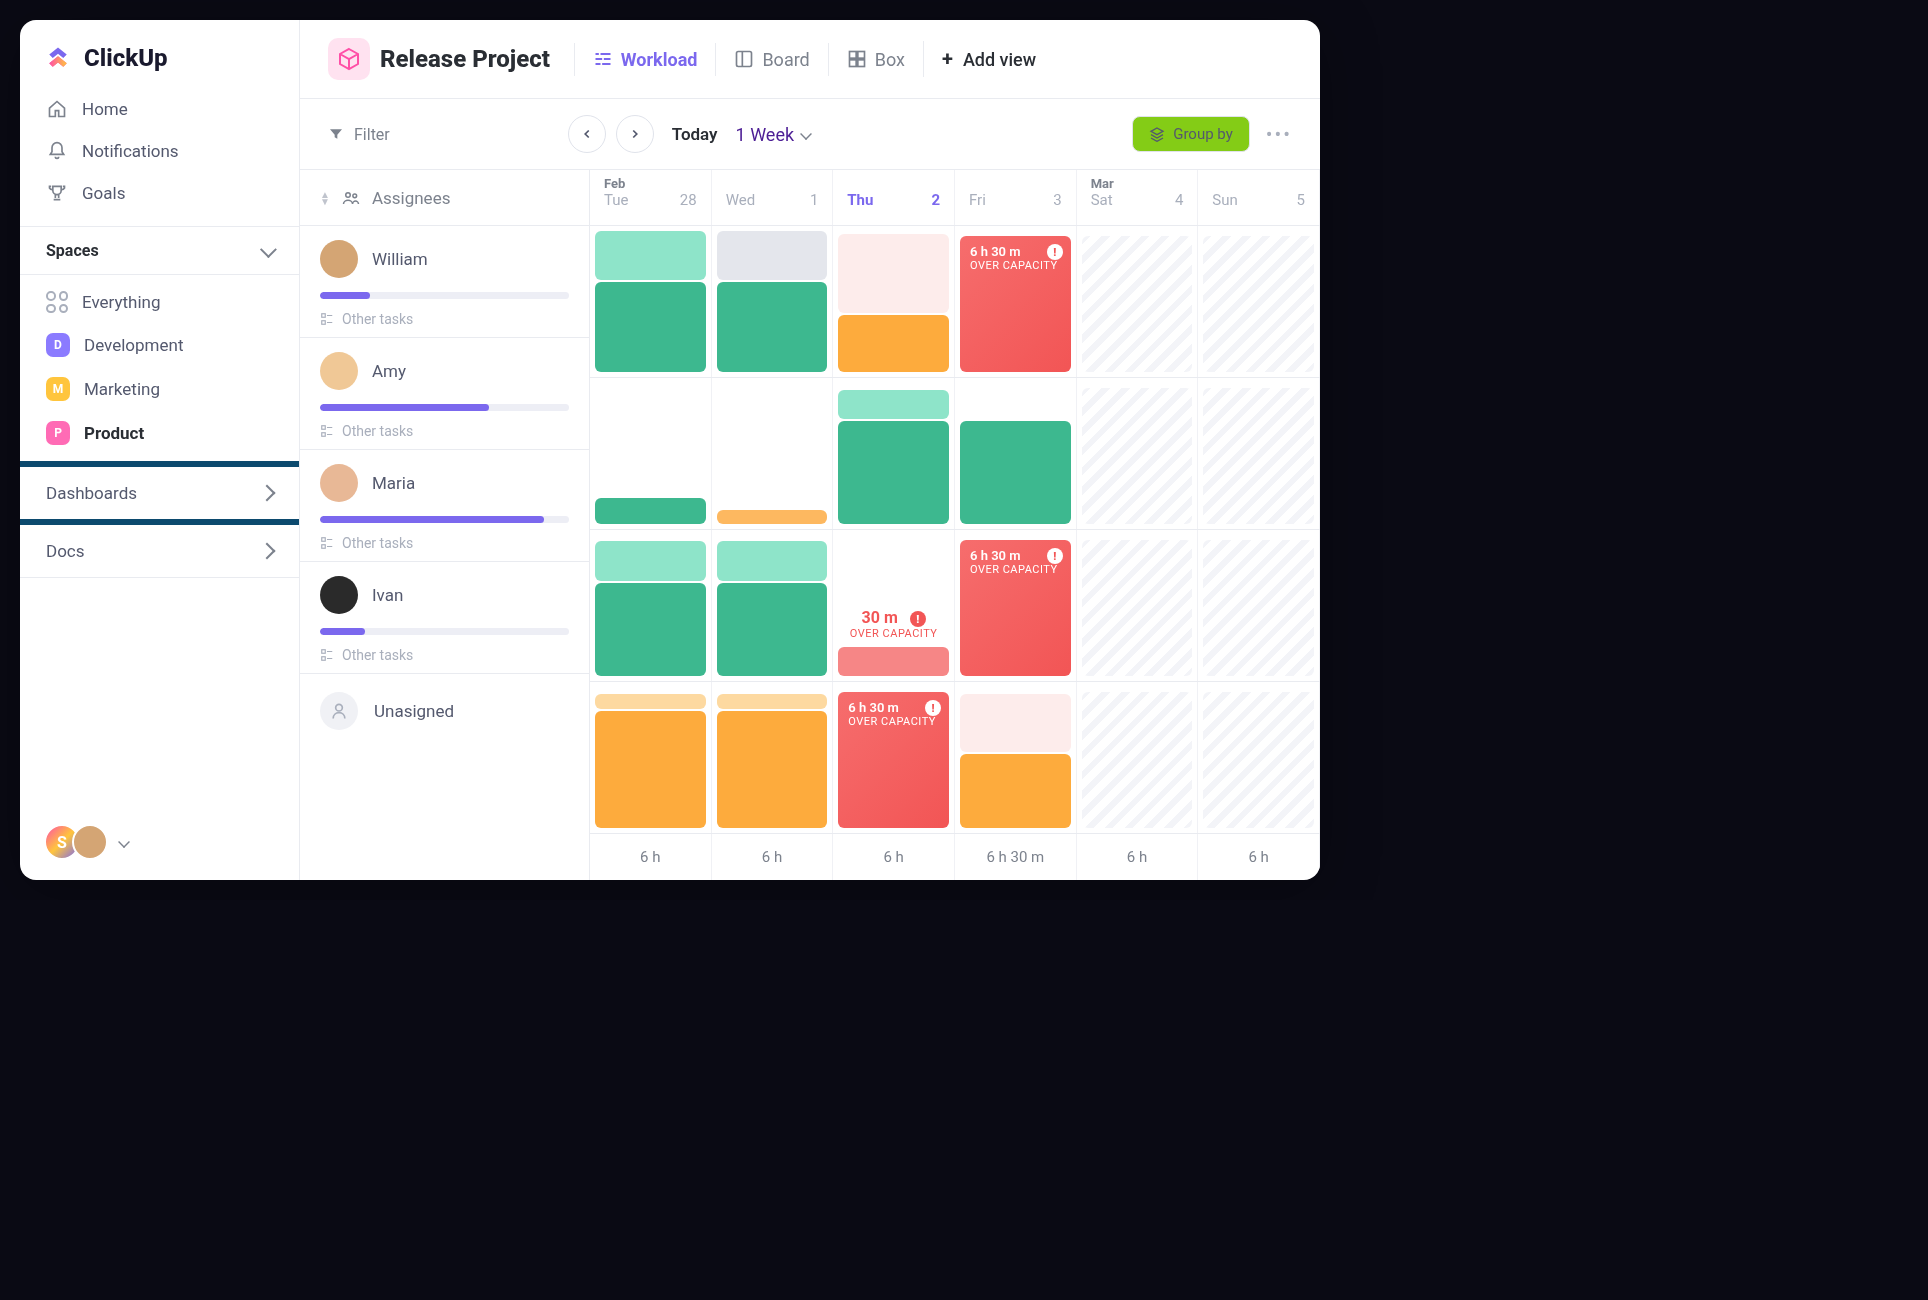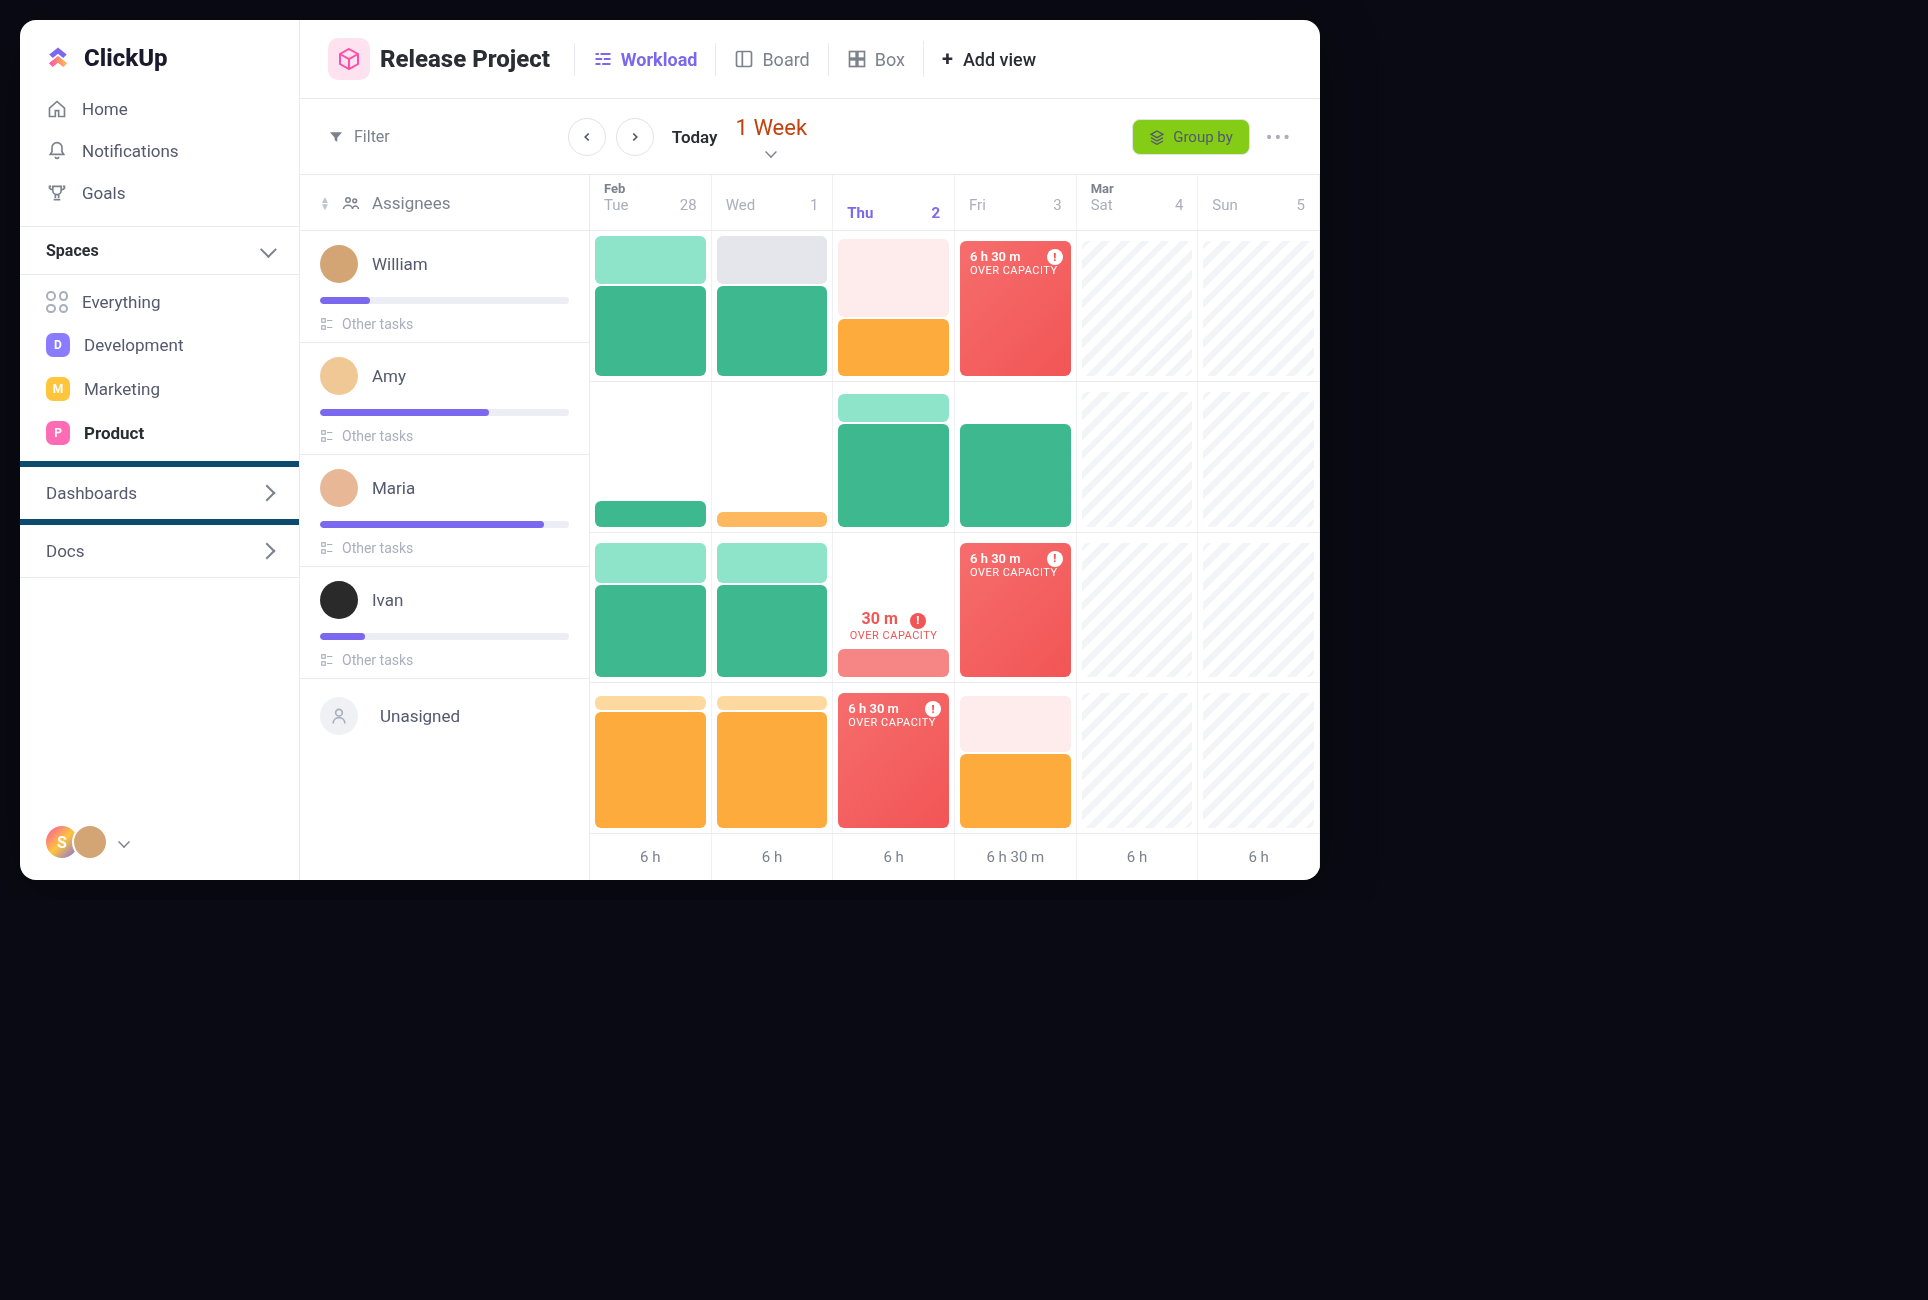--- a/index.html
+++ b/index.html
@@ -44,47 +44,47 @@
 .view-tab-icon { width: 20px; height: 20px; }
 .add-view { display: flex; align-items: center; gap: 10px; padding: 6px 18px; border-left: 1px solid #e9ebf0; font-size: 18px; color: #2a2e34; cursor: pointer; font-weight: 500; }
 
 
 .toolbar { display: flex; align-items: center; padding: 16px 28px; border-bottom: 1px solid #e9ebf0; gap: 18px; }
 .filter-btn { display: flex; align-items: center; gap: 10px; color: #7c828d; font-size: 16px; cursor: pointer; }
 .filter-btn svg { width: 16px; height: 16px; }
 .nav-arrows { display: flex; gap: 10px; margin-left: 160px; }
 .arrow-btn { width: 38px; height: 38px; border: 1px solid #e0e3eb; border-radius: 50%; background: #fff; display: flex; align-items: center; justify-content: center; cursor: pointer; color: #54596e; }
 .today-btn { font-size: 17px; font-weight: 600; color: #2a2e34; cursor: pointer; }
-.range-btn { font-size: 22px; color: #c2410c; display: flex; align-items: center; gap: 6px; cursor: pointer; flex-direction: column; }
+.range-btn { font-size: 18px; color: #4c1d95; display: flex; align-items: center; gap: 6px; cursor: pointer; }
 .toolbar-right { margin-left: auto; display: flex; align-items: center; gap: 16px; }
 .groupby-btn { display: flex; align-items: center; gap: 8px; padding: 8px 16px; border: 1px solid #e0e3eb; border-radius: 8px; font-size: 15px; color: #54596e; cursor: pointer; background: #84cc16; }
 .more-btn { color: #a9afbc; cursor: pointer; font-size: 20px; letter-spacing: 2px; }
 
 
 .timeline-wrap { flex: 1; display: flex; overflow: hidden; }
 .assignee-col { width: 290px; border-right: 1px solid #e9ebf0; display: flex; flex-direction: column; }
 .assignee-header { height: 56px; padding: 0 20px; display: flex; align-items: center; gap: 10px; color: #7c828d; font-size: 17px; border-bottom: 1px solid #e9ebf0; }
 .sort-icon { display: flex; flex-direction: column; color: #c0c4cd; font-size: 10px; line-height: 7px; }
 .assignee-row { border-bottom: 1px solid #e9ebf0; padding: 14px 20px 10px; }
 .assignee-top { display: flex; align-items: center; gap: 14px; margin-bottom: 14px; }
 .avatar { width: 38px; height: 38px; border-radius: 50%; background-size: cover; }
 .assignee-name { font-size: 17px; color: #54596e; }
 .progress-bar { height: 7px; background: #edeef5; border-radius: 4px; overflow: hidden; margin-bottom: 12px; }
 .progress-fill { height: 100%; background: #7b68ee; border-radius: 4px; }
 .other-tasks { display: flex; align-items: center; gap: 8px; font-size: 14px; color: #a9afbc; }
-.unassigned-row { padding: 18px 20px; display: flex; align-items: center; gap: 22px; }
+.unassigned-row { padding: 18px 20px; display: flex; align-items: center; gap: 16px; }
 .unassigned-icon { width: 38px; height: 38px; border-radius: 50%; background: #f0f1f5; display: flex; align-items: center; justify-content: center; color: #a9afbc; }
 
 
 .calendar-col { flex: 1; display: flex; flex-direction: column; overflow-x: auto; }
 .cal-header { display: grid; grid-template-columns: repeat(6, 1fr); height: 56px; border-bottom: 1px solid #e9ebf0; }
 .cal-header-cell { padding: 6px 14px 0; border-right: 1px solid #f0f1f5; }
 .month-label { font-size: 13px; font-weight: 700; color: #7c828d; }
 .day-row { display: flex; justify-content: space-between; font-size: 15px; color: #a9afbc; }
-.day-row.today { color: #7b68ee; font-weight: 700; margin-top: 8px; }
+.day-row.today { color: #7b68ee; font-weight: 700; }
 .cal-body { flex: 1; display: grid; grid-template-rows: repeat(4, 1fr) auto; }
 .cal-row { display: grid; grid-template-columns: repeat(6, 1fr); border-bottom: 1px solid #e9ebf0; }
 .cal-cell { border-right: 1px solid #f0f1f5; padding: 4px; position: relative; display: flex; flex-direction: column; justify-content: flex-end; }
 .block { border-radius: 6px; margin: 1px; }
 .block-green-light { background: #8ee4c9; }
 .block-green { background: #3db88f; }
 .block-orange { background: #fdab3d; }
 .block-orange-light { background: #fdb860; }
 .block-red { background: linear-gradient(135deg, #f66d6d, #f25555); color: #fff; padding: 8px 10px; font-size: 12px; position: relative; }
 .block-red-light { background: #fdeceb; }

